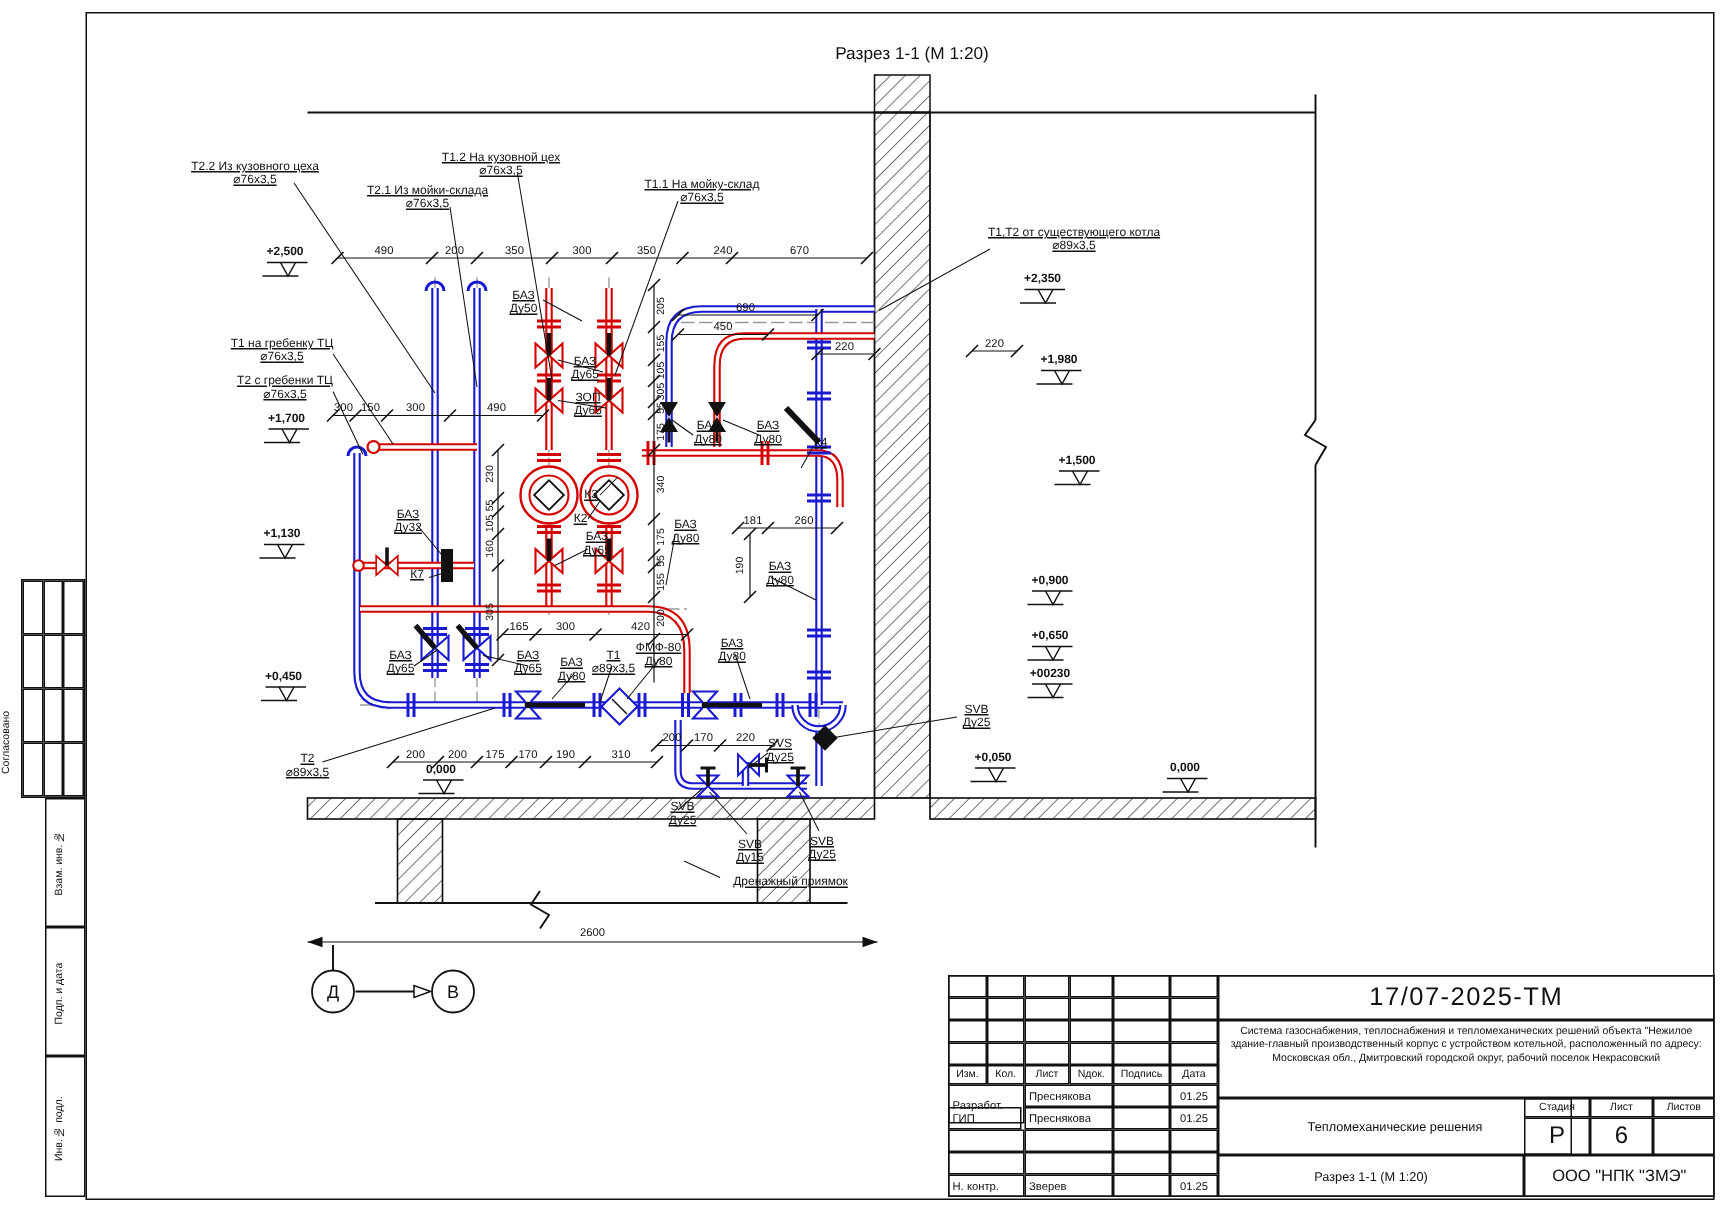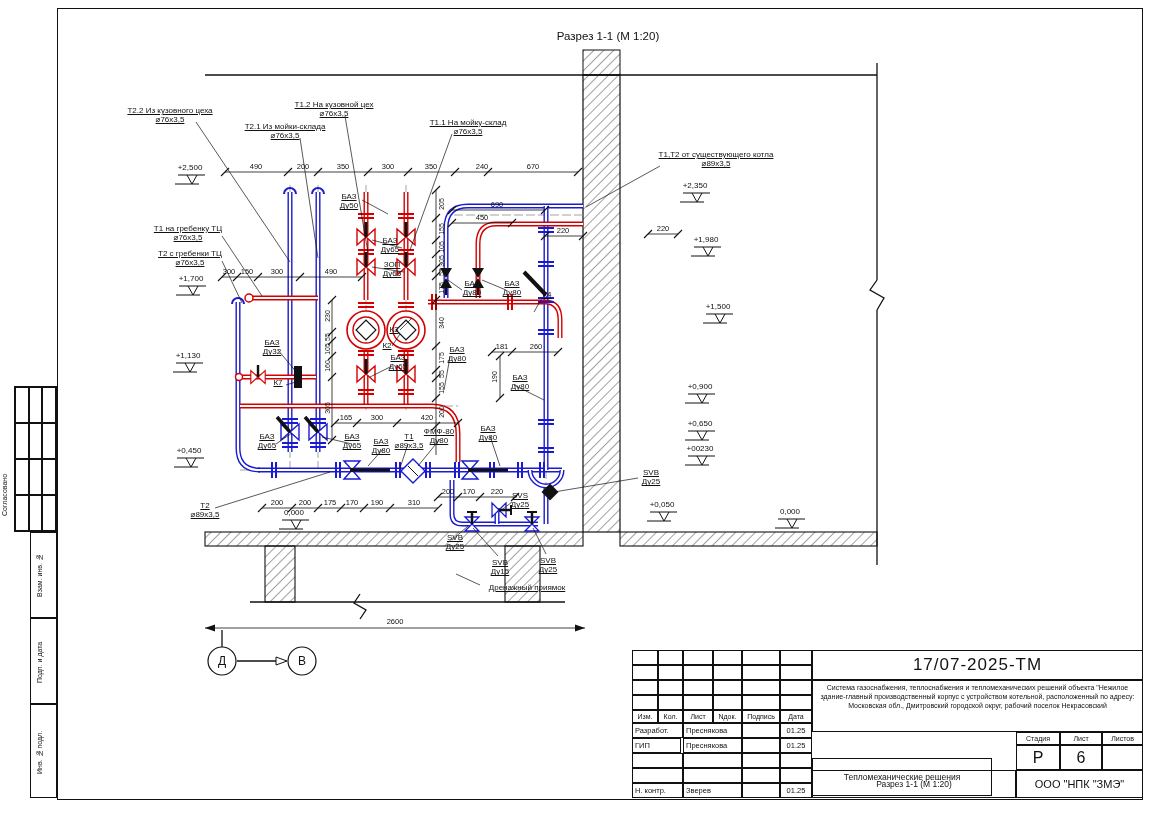--- a/index.html
+++ b/index.html
@@ -3,21 +3,21 @@
 <meta charset="utf-8">
 <style>
   html,body{margin:0;padding:0;background:#fff;}
   #page{position:relative;width:1152px;height:813px;background:#fff;overflow:hidden;
         font-family:"Liberation Sans",sans-serif;color:#111;}
   .abs{position:absolute;box-sizing:border-box;}
   #frame{left:57px;top:8px;width:1086px;height:792px;border:1.6px solid #111;}
   svg{position:absolute;left:0;top:0;}
   .co{position:absolute;font-size:8px;line-height:1.15;transform:translateX(-50%);text-align:center;display:flex;flex-direction:column;}
   .co span{text-decoration:underline;white-space:nowrap;}
-  .el{position:absolute;font-size:8px;transform:translateX(-50%);white-space:nowrap;}
+  .el{position:absolute;font-size:8px;transform:translateX(-50%);white-space:nowrap;font-weight:bold;}
   .dm{position:absolute;font-size:7.5px;transform:translateX(-50%);white-space:nowrap;text-align:right;}
   .vd{position:absolute;font-size:7px;transform:translate(-50%,-50%) rotate(-90deg);white-space:nowrap;}
   .ttl{position:absolute;font-size:11.5px;transform:translateX(-50%);}
   .mk{position:absolute;font-size:12px;transform:translate(-50%,-50%);}
   
   .vlab{position:absolute;writing-mode:vertical-rl;transform:rotate(180deg);font-size:7px;text-align:center;color:#111;}
   .sbox{position:absolute;border:1px solid #111;box-sizing:border-box;}
   .sgrid{position:absolute;display:grid;grid-template-columns:1fr 1fr 1fr;grid-template-rows:repeat(4,1fr);border:1px solid #111;box-sizing:border-box;}
   .sgrid div{border:0.5px solid #111;}
   
@@ -576,21 +576,21 @@
       <div></div>
       <div></div>
   </div>
   <div class="tc" style="left:632px;top:710px;width:26px;height:13px;font-size:7px">Изм.</div>
   <div class="tc" style="left:658px;top:710px;width:25px;height:13px;font-size:7px">Кол.</div>
   <div class="tc" style="left:683px;top:710px;width:30px;height:13px;font-size:7px">Лист</div>
   <div class="tc" style="left:713px;top:710px;width:29px;height:13px;font-size:7px">Nдок.</div>
   <div class="tc" style="left:742px;top:710px;width:38px;height:13px;font-size:7px">Подпись</div>
   <div class="tc" style="left:780px;top:710px;width:32px;height:13px;font-size:7px">Дата</div>
 
-  <div class="tc tcl" style="left:632px;top:723px;width:51px;height:15px;font-size:7.5px">Разработ.</div>
+  <div class="tc tcl" style="left:632px;top:723px;width:51px;height:26px;font-size:7.5px">Разработ.</div>
   <div class="tc tcl" style="left:683px;top:723px;width:59px;height:15px;font-size:7.5px">Преснякова</div>
   <div class="tc" style="left:742px;top:723px;width:38px;height:15px"></div>
   <div class="tc" style="left:780px;top:723px;width:32px;height:15px;font-size:7.5px">01.25</div>
   <div class="tc tcl" style="left:632px;top:738px;width:49px;height:15px;font-size:7.5px">ГИП</div>
   <div class="tc tcl" style="left:683px;top:738px;width:59px;height:15px;font-size:7.5px">Преснякова</div>
   <div class="tc" style="left:742px;top:738px;width:38px;height:15px"></div>
   <div class="tc" style="left:780px;top:738px;width:32px;height:15px;font-size:7.5px">01.25</div>
   <div class="tc tcl" style="left:632px;top:753px;width:51px;height:15px;font-size:7.5px"></div>
   <div class="tc tcl" style="left:683px;top:753px;width:59px;height:15px;font-size:7.5px"></div>
   <div class="tc" style="left:742px;top:753px;width:38px;height:15px"></div>
@@ -599,21 +599,21 @@
   <div class="tc tcl" style="left:683px;top:768px;width:59px;height:15px;font-size:7.5px"></div>
   <div class="tc" style="left:742px;top:768px;width:38px;height:15px"></div>
   <div class="tc" style="left:780px;top:768px;width:32px;height:15px"></div>
   <div class="tc tcl" style="left:632px;top:783px;width:51px;height:15px;font-size:7.5px">Н. контр.</div>
   <div class="tc tcl" style="left:683px;top:783px;width:59px;height:15px;font-size:7.5px">Зверев</div>
   <div class="tc" style="left:742px;top:783px;width:38px;height:15px"></div>
   <div class="tc" style="left:780px;top:783px;width:32px;height:15px;font-size:7.5px">01.25</div>
 
   <div class="tc" style="left:812px;top:650px;width:331px;height:30px;font-size:17px;letter-spacing:1px">17/07-2025-ТМ</div>
   <div class="tc" style="left:812px;top:680px;width:331px;height:52px;font-size:7px;line-height:1.3;padding:2px;align-items:flex-start">Система газоснабжения, теплоснабжения и тепломеханических решений объекта "Нежилое здание-главный производственный корпус с устройством котельной, расположенный по адресу: Московская обл., Дмитровский городской округ, рабочий поселок Некрасовский</div>
-  <div class="tc" style="left:812px;top:758px;width:180px;height:38px;font-size:8.5px">Тепломеханические решения</div>
+  <div class="tc" style="left:812px;top:732px;width:236px;height:38px;font-size:8.5px">Тепломеханические решения</div>
   <div class="tc" style="left:812px;top:770px;width:204px;height:28px;font-size:8.5px">Разрез 1-1 (М 1:20)</div>
   <div class="tc" style="left:1016px;top:732px;width:44px;height:13px;font-size:7px">Стадия</div>
   <div class="tc" style="left:1060px;top:732px;width:42px;height:13px;font-size:7px">Лист</div>
   <div class="tc" style="left:1102px;top:732px;width:41px;height:13px;font-size:7px">Листов</div>
   <div class="tc" style="left:1016px;top:745px;width:44px;height:25px">Р</div>
   <div class="tc" style="left:1060px;top:745px;width:42px;height:25px">6</div>
   <div class="tc" style="left:1102px;top:745px;width:41px;height:25px"></div>
   <div class="tc" style="left:1016px;top:770px;width:127px;height:28px;font-size:11px">ООО "НПК "ЗМЭ"</div>
 </div>
 

